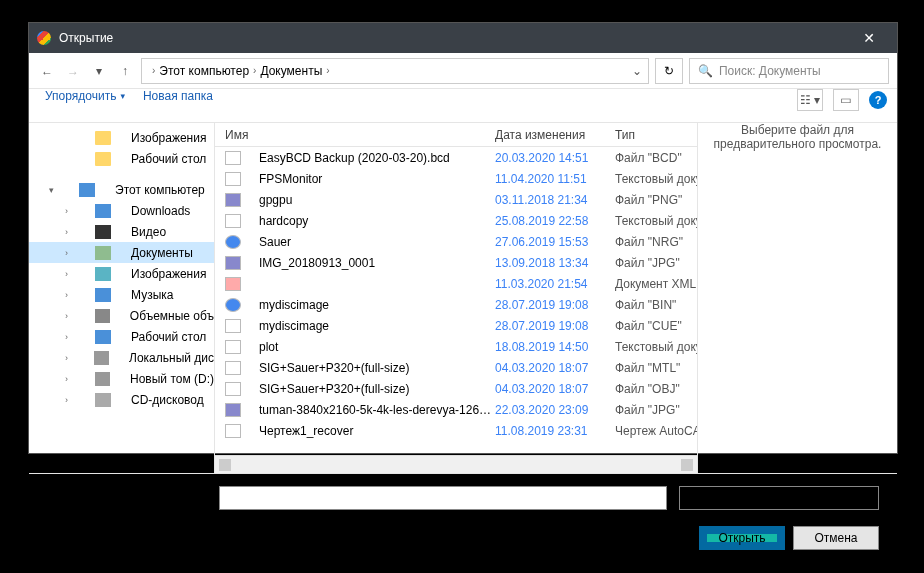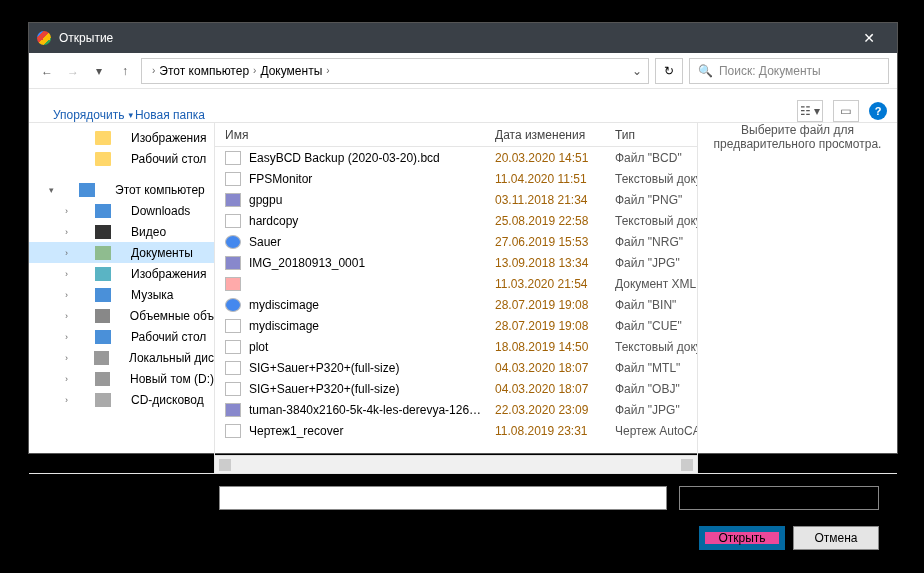--- a/index.html
+++ b/index.html
@@ -10,21 +10,21 @@
 .titlebar .ttl{flex:1;font-size:12px}
 .titlebar .close{width:40px;text-align:center;font-size:14px}
 .navrow{height:36px;display:flex;align-items:center;padding:0 8px;border-bottom:1px solid #e5e5e5;gap:6px}
 .navbtn{width:20px;height:20px;display:flex;align-items:center;justify-content:center;color:#555}
 .navbtn.dis{color:#bbb}
 .crumb{flex:1;height:26px;border:1px solid #ccc;display:flex;align-items:center;padding:0 6px;gap:4px}
 .crumb .sep{color:#666;font-size:10px}
 .crumb .drop{margin-left:auto;color:#555}
 .refresh,.search{height:26px;border:1px solid #ccc;display:flex;align-items:center;padding:0 8px}
 .search{width:200px;color:#888;gap:6px}
-.toolbar{height:34px;display:flex;align-items:flex-end;padding:0 24px;gap:2px;border-bottom:1px solid #e5e5e5;position:relative}
+.toolbar{height:34px;display:flex;align-items:flex-start;padding:0 16px;gap:18px;border-bottom:1px solid #e5e5e5;position:relative}
 .toolbar .tb{color:#1a5fb4;display:flex;align-items:center;gap:4px}
 .toolbar .right{position:absolute;right:10px;display:flex;gap:10px;align-items:center}
 .viewbtn{width:26px;height:22px;border:1px solid #ccc;display:flex;align-items:center;justify-content:center;color:#555}
 .helpbtn{width:18px;height:18px;border-radius:50%;background:#0078d4;color:#fff;display:flex;align-items:center;justify-content:center;font-size:11px;font-weight:bold}
 .body{display:flex;height:350px}
 .tree{width:186px;overflow:hidden;border-right:1px solid #e5e5e5;padding-top:4px}
 .tree .node{display:flex;align-items:center;height:21px;padding-left:20px;gap:20px;white-space:nowrap}
 .tree .node.d1{padding-left:36px}
 .tree .node.sel{background:#cce8ff}
 .tree .exp{width:10px;color:#666;font-size:9px}
@@ -40,40 +40,40 @@
 .ic.desk{background:#4a90d9}
 .ic.disk{background:#999}
 .ic.cd{background:#aaa}
 .filearea{flex:1;display:flex;flex-direction:column;overflow:hidden}
 .cols{display:flex;height:24px;border-bottom:1px solid #e5e5e5;align-items:center;color:#444}
 .col-n{width:280px;padding-left:10px}
 .col-d{width:120px}
 .col-t{flex:1}
 .rows{flex:1;overflow:hidden}
 .row{display:flex;height:21px;align-items:center}
-.row .n{width:280px;padding-left:10px;display:flex;align-items:center;gap:8px;white-space:nowrap;overflow:hidden}
-.row .d{width:120px;color:#a16207}
+.row .n{width:280px;padding-left:10px;display:flex;align-items:center;gap:18px;white-space:nowrap;overflow:hidden}
+.row .d{width:120px;color:#3b82f6}
 .row .t{flex:1;color:#555;white-space:nowrap;overflow:hidden}
 .fic{width:16px;height:14px;display:inline-block;background:#eee;border:1px solid #bbb}
 .fic.txt{background:#fff}
 .fic.png{background:#88c}
 .fic.nrg{background:#48e;border-radius:50%}
 .fic.xml{background:#faa}
 .scr{height:18px;background:#f0f0f0;border-top:1px solid #ddd;position:relative}
 .scr::before{content:'';position:absolute;left:4px;top:3px;width:12px;height:12px;background:#ccc}
 .scr::after{content:'';position:absolute;right:4px;top:3px;width:12px;height:12px;background:#ccc}
 .preview{width:200px;border-left:1px solid #e5e5e5;display:flex;align-items:flex-start;justify-content:center;text-align:center;color:#555;padding:0 10px}
 .bottom{padding:12px 18px;border-top:1px solid #e5e5e5}
 .fnrow{display:flex;align-items:flex-start;gap:12px;margin-bottom:16px}
 .fnlabel{width:160px;text-align:right}
 .fninput{flex:1;height:24px;border:1px solid #888;padding:0 4px}
 .filter{width:200px;height:24px;border:1px solid #888;display:flex;align-items:center;padding:0 6px;justify-content:space-between}
 .btnrow{display:flex;justify-content:flex-end;gap:8px}
 .btn{width:86px;height:24px;border:1px solid #888;background:#e5e5e5;display:flex;align-items:center;justify-content:center}
-.btn.primary{border:6px solid #0369a1;background:#ec4899}
+.btn.primary{border:8px solid #0369a1;background:#14b8a6}
 </style>
 </head>
 <body>
 
 <div class="frame">
   <div class="titlebar">
     <span class="chrome"></span>
     <span class="ttl">Открытие</span>
     <span class="close">✕</span>
   </div>

